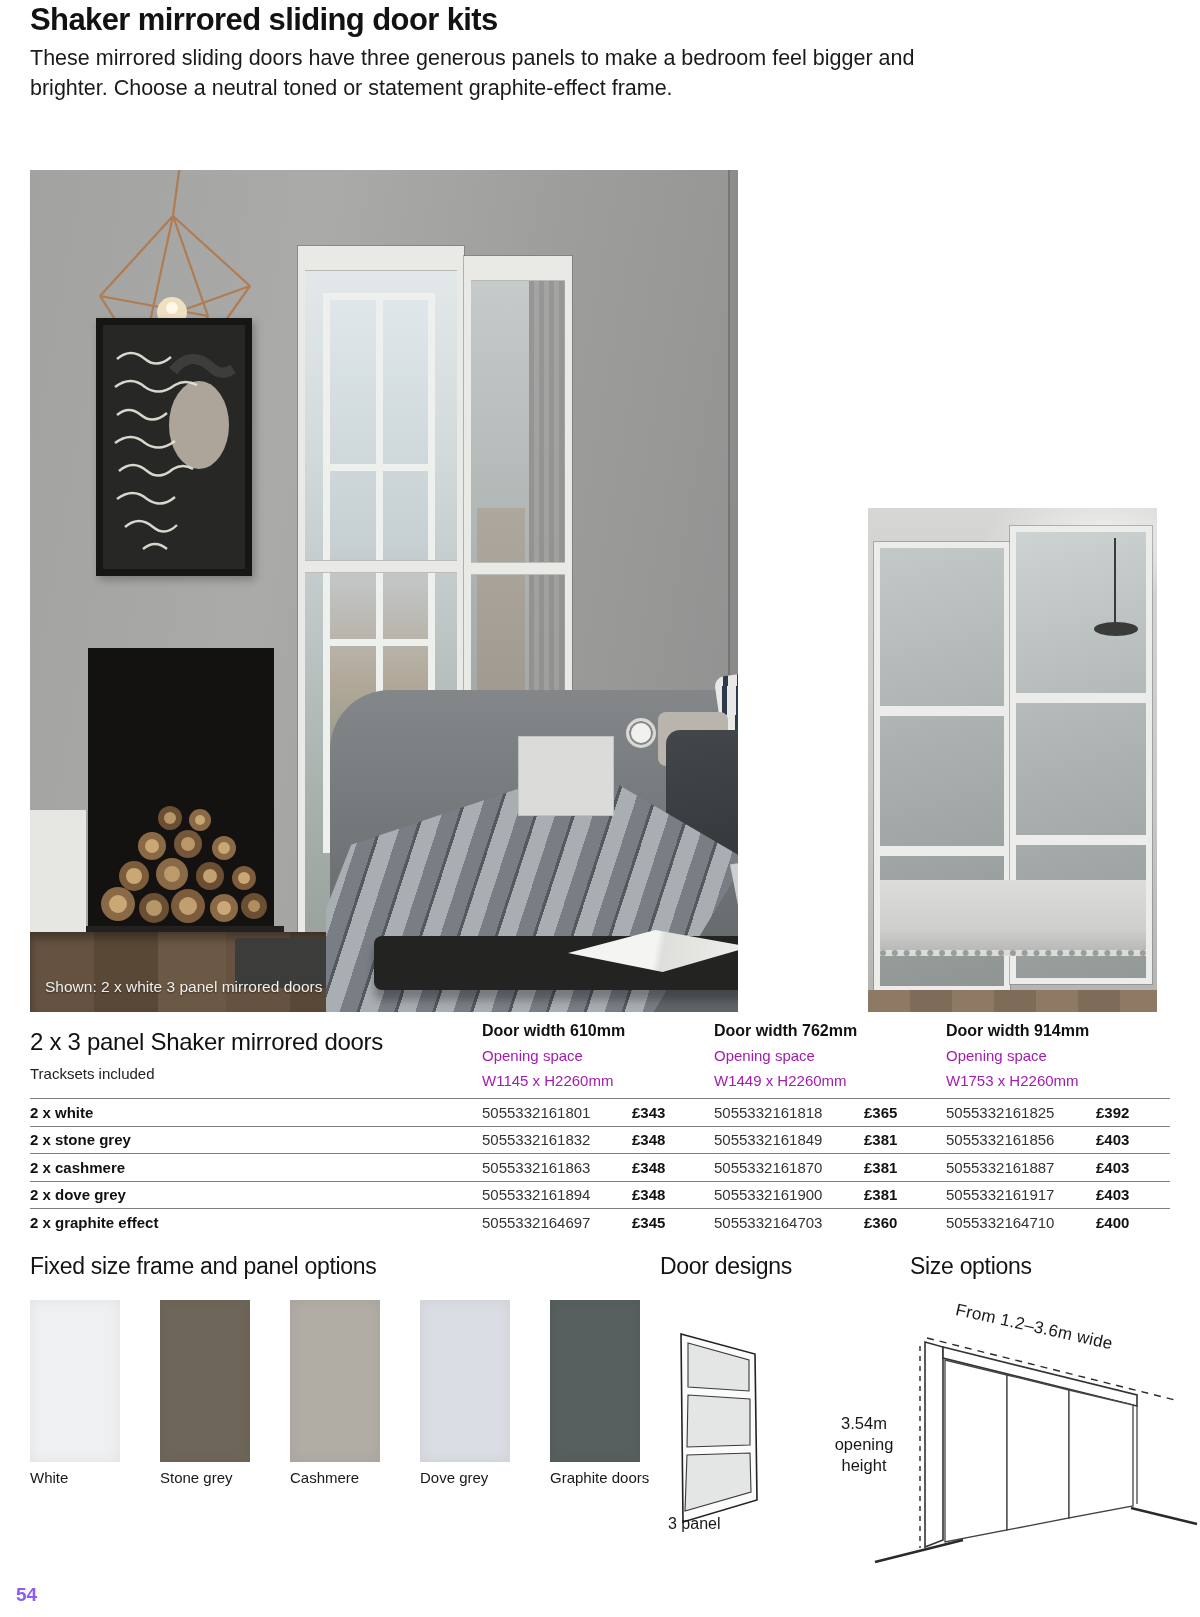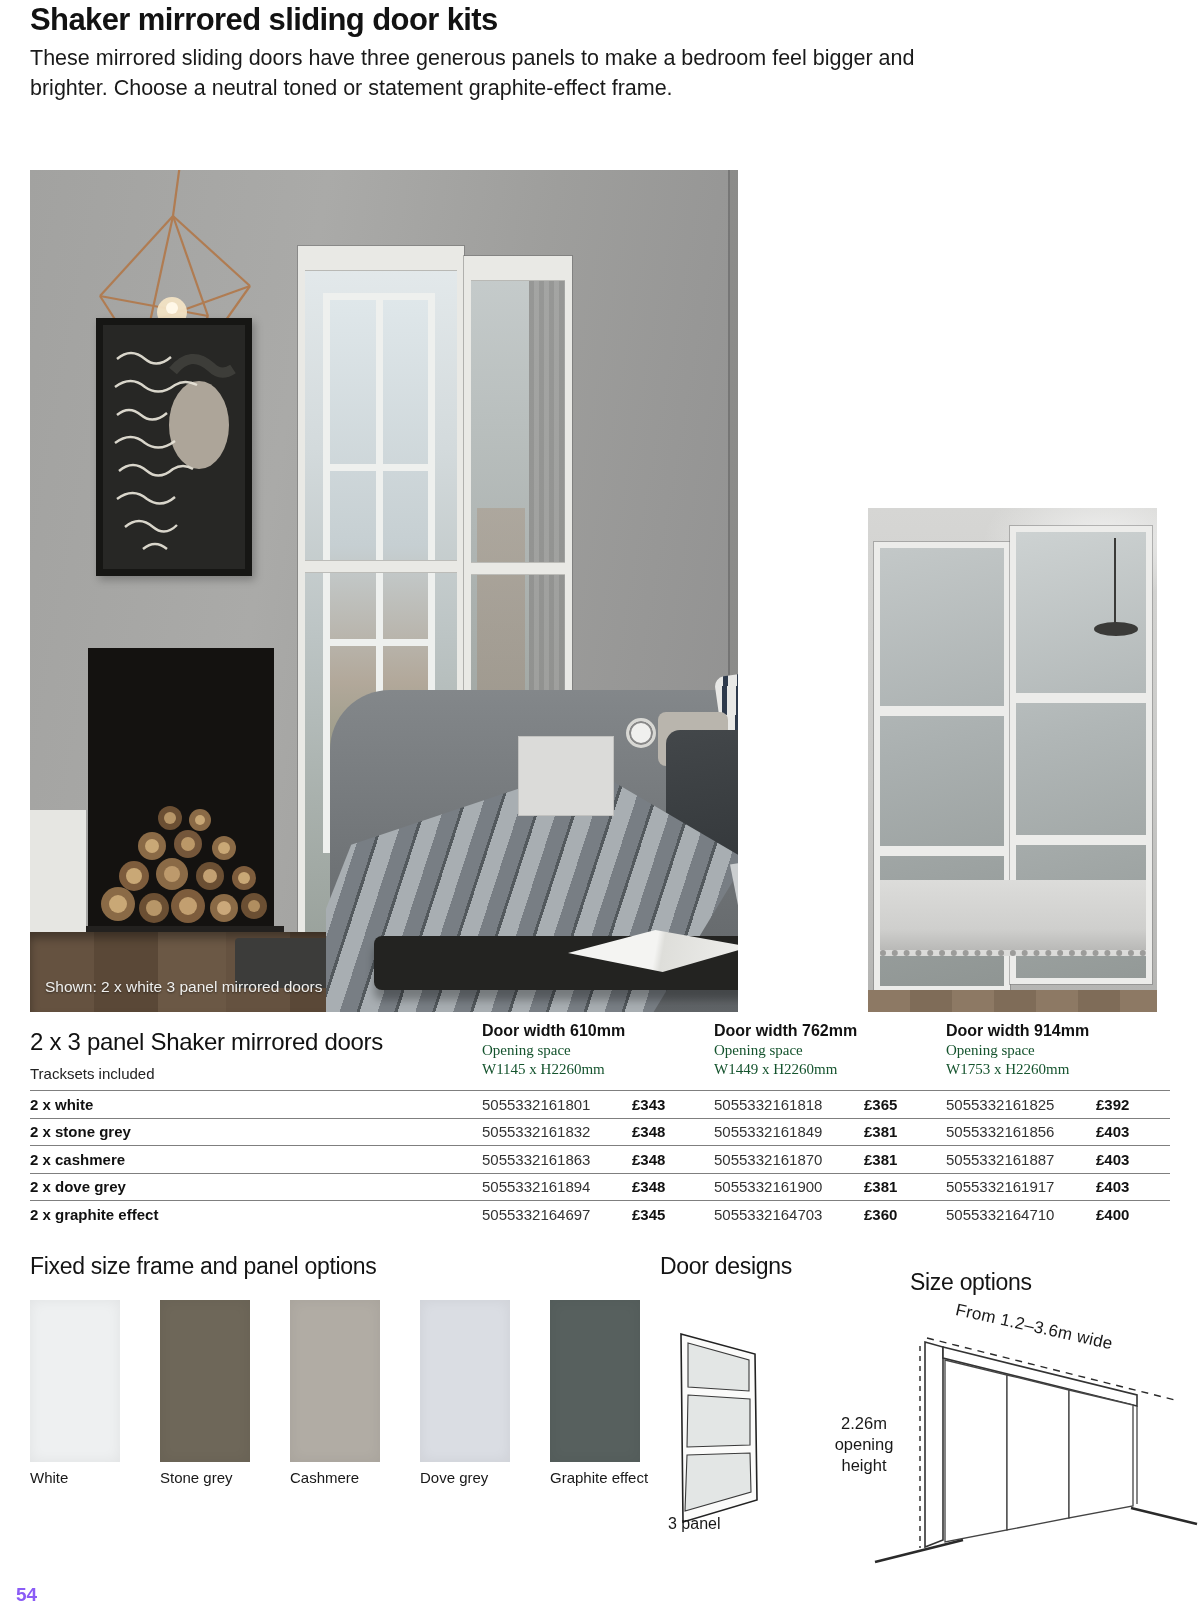--- a/index.html
+++ b/index.html
@@ -93,21 +93,21 @@
             border-bottom:6px dotted #9c9c9a; }
   .p2-floor { position:absolute; left:0; top:482px; width:100%; height:22px;
             background:repeating-linear-gradient(90deg,#8d7964 0 42px,#7f6c58 42px 84px); }
 
   
   .ptable { position:absolute; left:30px; top:1022px; width:1140px; }
   .thead { display:grid; grid-template-columns:452px 232px 232px 224px; padding-bottom:8px; }
   .prod-title { font-size:24px; letter-spacing:-0.3px; color:#111; margin-top:6px; }
   .prod-sub { font-size:15px; color:#222; margin-top:9px; }
   .colhead .cw { font-size:16px; font-weight:bold; color:#111; }
-  .colhead .ol, .colhead .os { font-size:15px; color:#14532d; line-height:18px; margin-top:1px;font-family:Liberation Serif, serif; }
+  .colhead .ol, .colhead .os { font-size:15px; color:#a21caf; line-height:18px; margin-top:7px; }
   .trow { display:grid; grid-template-columns:452px 232px 232px 224px; align-items:center;
           height:27.5px; border-top:1px solid #7f7f7f; }
   .tname { font-size:15px; font-weight:bold; color:#111; }
   .tgroup { display:grid; grid-template-columns:150px 1fr; }
   .tcode { font-size:15px; color:#333; }
   .tprice { font-size:15px; font-weight:bold; color:#111; }
 
   
   .sec-head { position:absolute; font-size:23px; letter-spacing:-0.3px; color:#141414; }
   .swatches { position:absolute; left:30px; top:1300px; display:flex; gap:22px; }
@@ -371,36 +371,36 @@
     <div class="swatch">
       <div class="chip" style="background: rgb(177, 172, 164);"></div>
       <div class="lab">Cashmere</div>
     </div>
     <div class="swatch">
       <div class="chip" style="background: rgb(218, 221, 227);"></div>
       <div class="lab">Dove grey</div>
     </div>
     <div class="swatch">
       <div class="chip" style="background: rgb(87, 96, 94);"></div>
-      <div class="lab">Graphite effect</div>
+      <div class="lab">Graphite doors</div>
     </div>
   </div>
 
   <div class="sec-head" style="left:660px; top:1253px;">Door designs</div>
   <svg style="position:absolute;left:652px;top:1295px;" width="130" height="240" viewBox="0 0 130 240">
     <polygon points="29,39 103,59 105,205 31,227" fill="#fbfbfa" stroke="#222" stroke-width="1.6"></polygon>
     <polygon points="36,48 97,65 97,96 36,92" fill="#e3e6e5" stroke="#3a3a3a" stroke-width="1.1"></polygon>
     <polygon points="36,100 98,104 98,150 35,152" fill="#e3e6e5" stroke="#3a3a3a" stroke-width="1.1"></polygon>
     <polygon points="35,160 98,158 99,197 33,216" fill="#e3e6e5" stroke="#3a3a3a" stroke-width="1.1"></polygon>
   </svg>
   <div class="threepanel-label">3 panel</div>
 
-  <div class="sec-head" style="left:910px; top:1253px;margin-top:16px;">Size options</div>
+  <div class="sec-head" style="left:910px; top:1253px;">Size options</div>
   <div class="size-width-label">From 1.2–3.6m wide</div>
-  <div class="size-height-label">2.26m opening height</div>
+  <div class="size-height-label">3.54m opening height</div>
   <svg style="position:absolute;left:835px;top:1290px;" width="365" height="300" viewBox="0 0 365 300">
     <line x1="92" y1="48" x2="340" y2="110" stroke="#2a2a2a" stroke-width="1.4" stroke-dasharray="7 6"></line>
     <line x1="85" y1="56" x2="85" y2="258" stroke="#2a2a2a" stroke-width="1.4" stroke-dasharray="5 5"></line>
     <polygon points="90,52 108,57 108,250 90,257" fill="#ffffff" stroke="#333" stroke-width="1.6"></polygon>
     <polygon points="108,57 302,105 302,116 108,68" fill="#ffffff" stroke="#333" stroke-width="1.6"></polygon>
     <polygon points="110,70 172,85 172,240 110,252" fill="#ffffff" stroke="#444" stroke-width="1.3"></polygon>
     <polygon points="172,85 234,100 234,228 172,240" fill="#ffffff" stroke="#444" stroke-width="1.3"></polygon>
     <polygon points="234,100 298,115 298,216 234,228" fill="#ffffff" stroke="#444" stroke-width="1.3"></polygon>
     <line x1="302" y1="116" x2="302" y2="214" stroke="#444" stroke-width="1.3"></line>
     <line x1="40" y1="272" x2="128" y2="250" stroke="#2a2a2a" stroke-width="2.4"></line>

